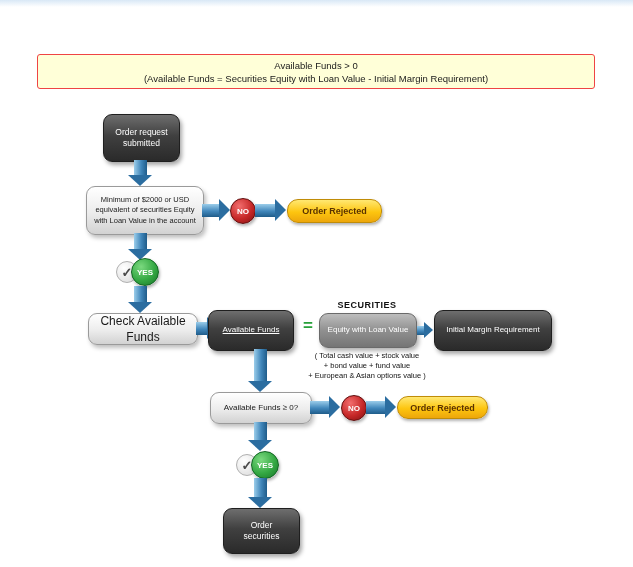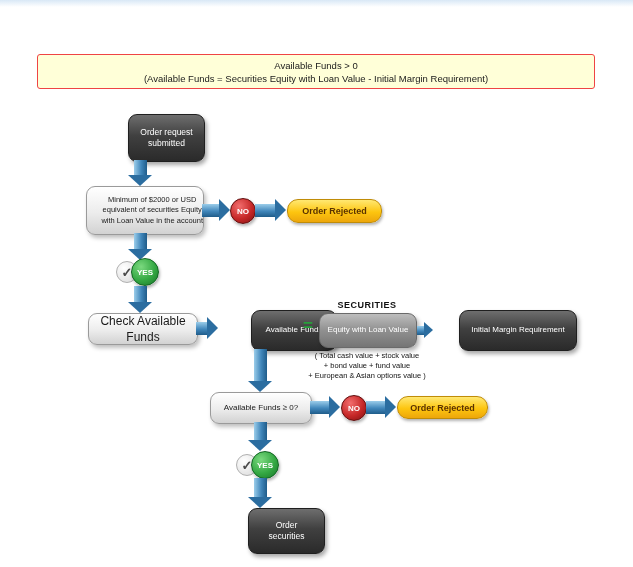--- a/index.html
+++ b/index.html
@@ -13,21 +13,21 @@
   .title { position:absolute; left:37px; top:16px; font-size:13px; font-weight:bold; color:#1b5e9e; }
 
   .banner { position:absolute; left:37px; top:54px; width:556px; height:33px;
     background:#ffffd8; border:1px solid #ef4444; border-radius:3px;
     display:flex; flex-direction:column; align-items:center; justify-content:center; gap:2px; }
   .banner div { font-size:9.5px; color:#1a1a1a; }
 
   .node { position:absolute; display:flex; align-items:center; justify-content:center; border-radius:9px; }
   .node span { white-space:pre-line; text-align:center; line-height:1.35; }
   .dark  { background:linear-gradient(to bottom,#6e6e6e,#404040 45%,#2a2a2a); color:#fff;
-           border:1px solid #1f1f1f; box-shadow:2px 3px 4px rgba(0,0,0,.35);margin-left:25px; }
+           border:1px solid #1f1f1f; box-shadow:2px 3px 4px rgba(0,0,0,.35); }
   .light { background:linear-gradient(to bottom,#ffffff,#ececec 55%,#d2d2d2); color:#1a1a1a;
            border:1px solid #9a9a9a; box-shadow:2px 3px 4px rgba(0,0,0,.25); }
   .gray  { background:linear-gradient(to bottom,#bdbdbd,#909090 50%,#757575); color:#fff;
            border:1px solid #6a6a6a; box-shadow:2px 3px 4px rgba(0,0,0,.3); }
 
   .arr-d { position:absolute; display:flex; flex-direction:column; align-items:center; }
   .arr-d .shaft { width:13px; flex:1; background:linear-gradient(to right,#9bcdea,#4187bb 55%,#1f5c8a); }
   .arr-d .head  { width:0; height:0; border-left:12px solid transparent; border-right:12px solid transparent;
                   border-top:11px solid #2b6da0; }
 
@@ -77,21 +77,21 @@
   <div class="node dark" style="left:103px; top:114px; width:75px; height:46px; font-size:8.5px;">
     <span>Order request
 submitted</span>
   </div>
 
   <div class="arr-d" style="left:128px; top:160px; width:24px; height:26px;">
     <div class="shaft"></div>
       <div class="head"></div>
   </div>
 
-  <div class="node light" style="left:86px; top:186px; width:116px; height:47px; font-size:7.5px;justify-content:flex-end;">
+  <div class="node light" style="left:86px; top:186px; width:116px; height:47px; font-size:7.5px;">
     <span>Minimum of $2000 or USD
 equivalent of securities Equity
 with Loan Value in the account</span>
   </div>
 
   <div class="arr-r" style="left:202px; top:199px; width:28px; height:22px;">
     <div class="shaft"></div>
       <div class="head"></div>
   </div>
 
@@ -129,21 +129,21 @@
 
   <div class="node light" style="left:88px; top:313px; width:108px; height:30px; font-size:12px;">
     <span>Check Available Funds</span>
   </div>
 
   <div class="arr-r" style="left:196px; top:317px; width:22px; height:22px;">
     <div class="shaft"></div>
       <div class="head"></div>
   </div>
 
-  <div class="node dark" style="left:226px; top:310px; width:84px; height:39px; font-size:8px;">
+  <div class="node dark" style="left:208px; top:310px; width:84px; height:39px; font-size:8px;text-decoration:underline;">
     <span>Available Funds</span>
   </div>
 
   <div class="equals" style="left:303px; top:316px;">=</div>
 
   <div class="securities" style="left:319px; top:300px; width:96px;">SECURITIES</div>
 
   <div class="node gray" style="left:319px; top:313px; width:96px; height:33px; font-size:8px;">
     <span>Equity with Loan Value</span>
   </div>

